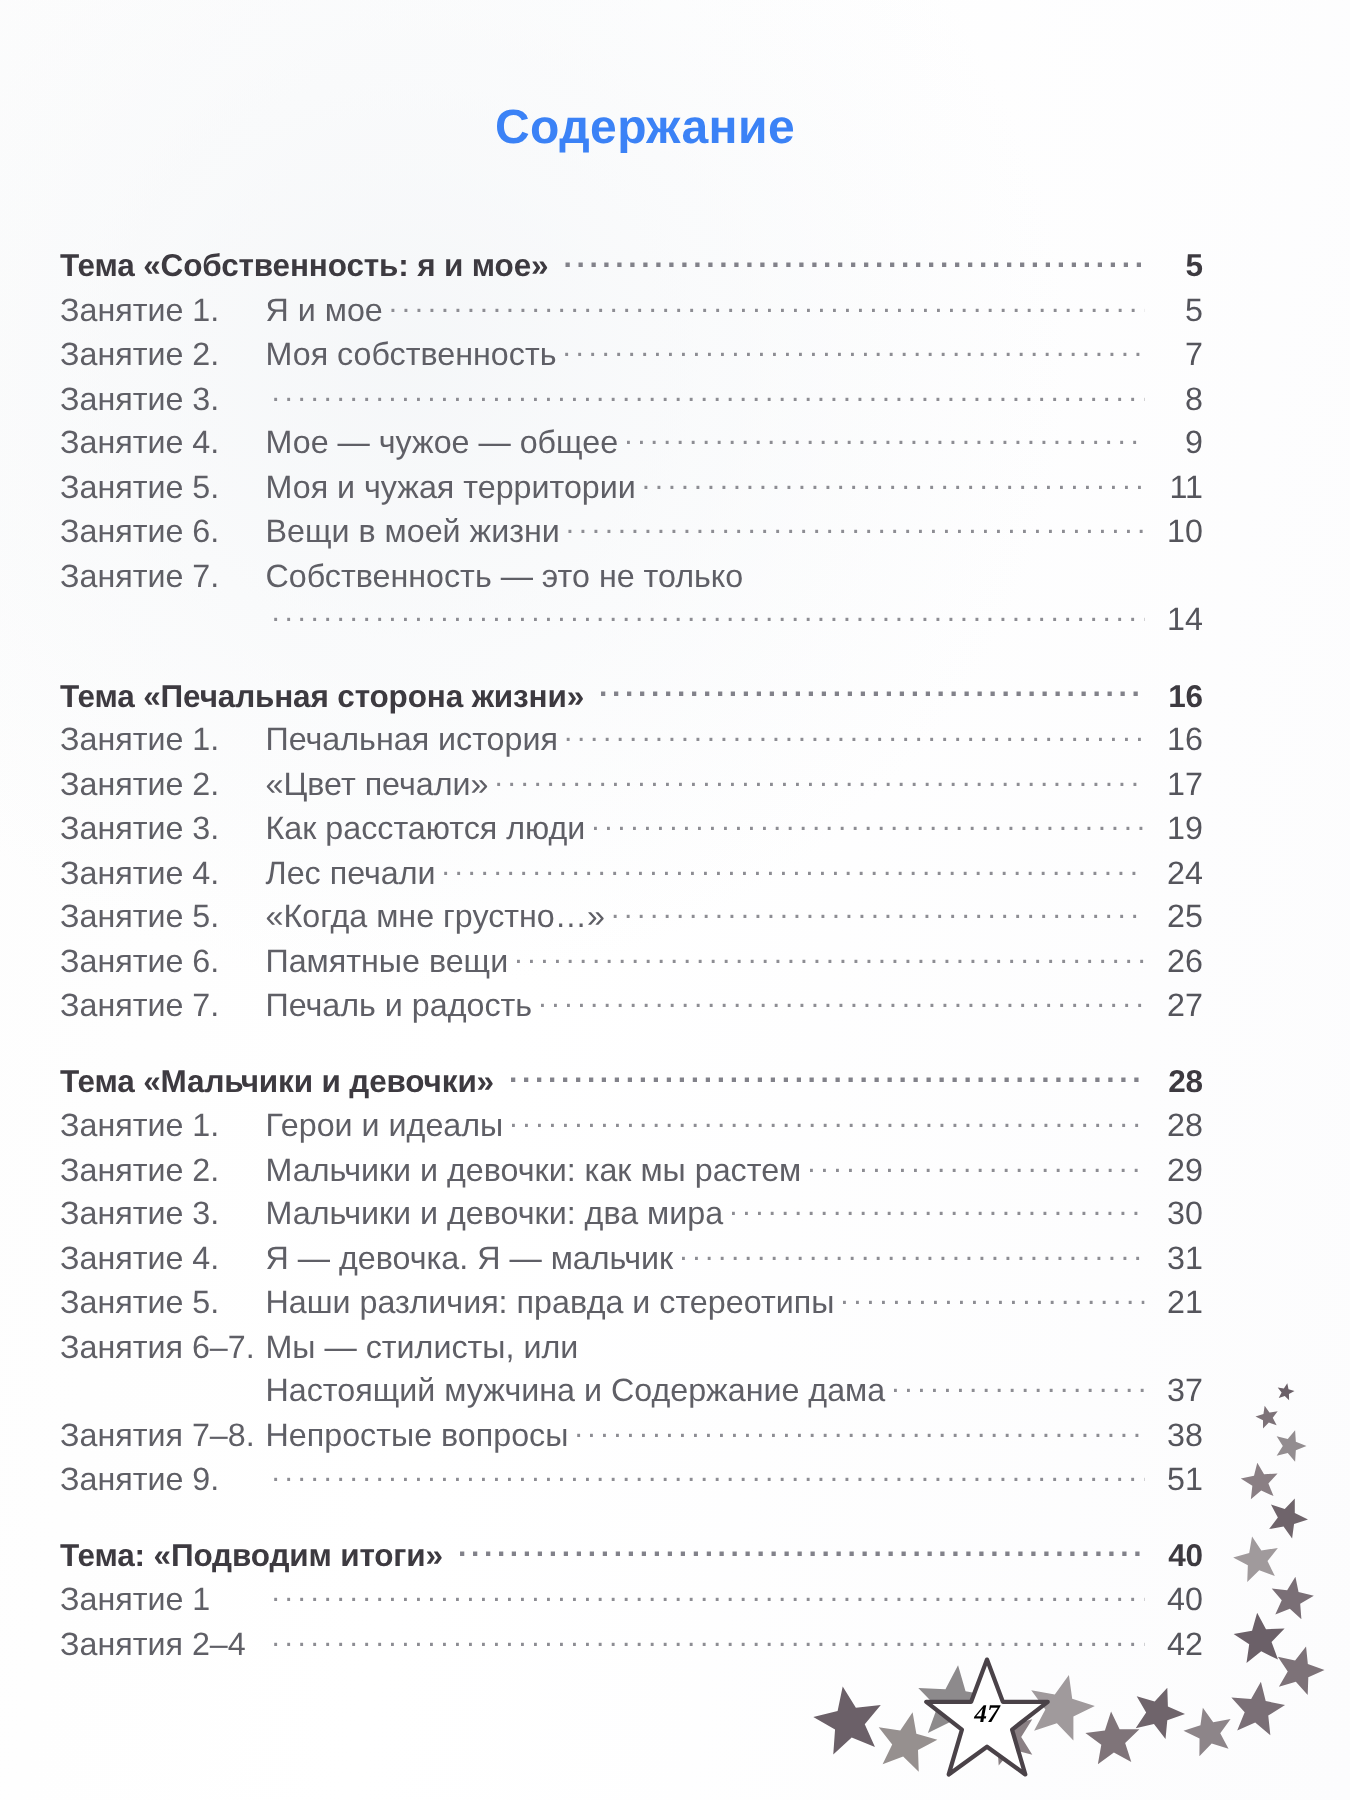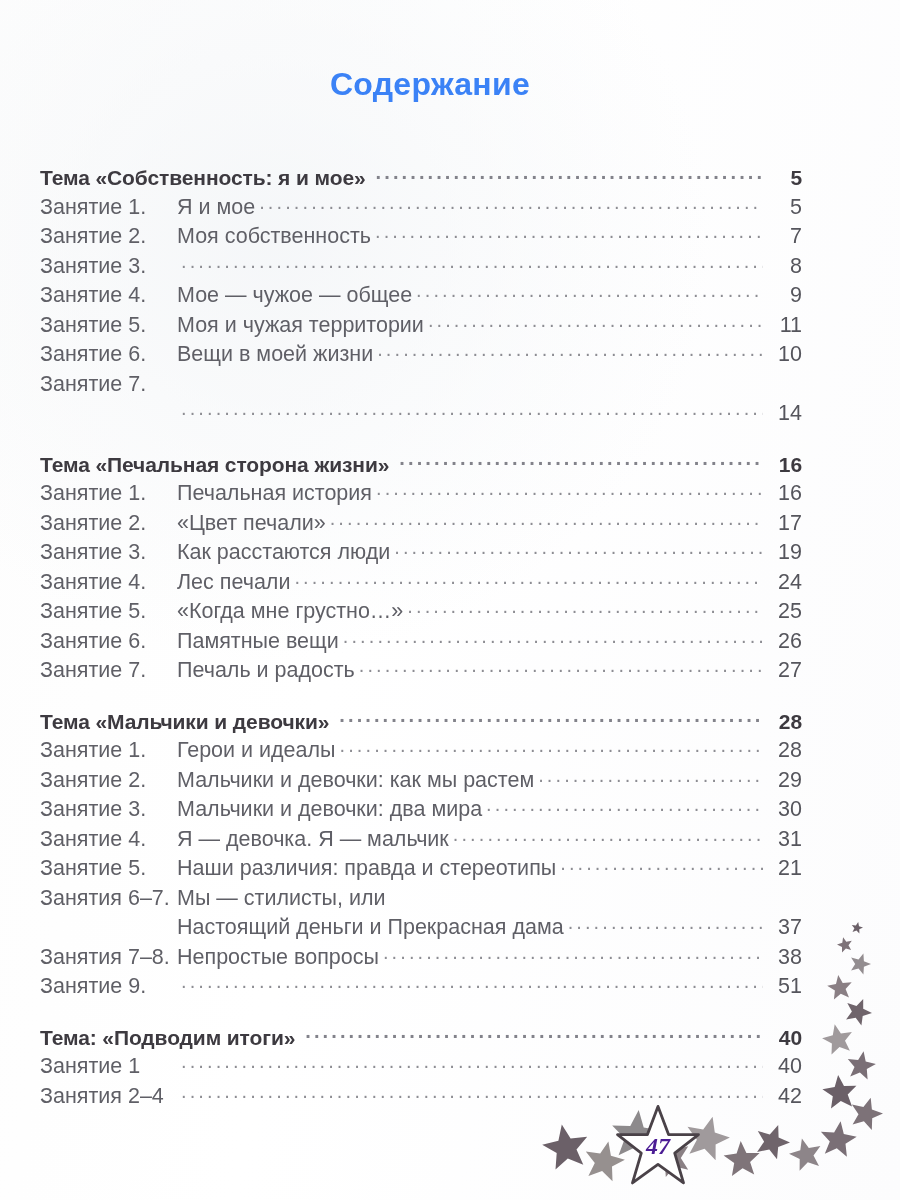--- a/index.html
+++ b/index.html
@@ -142,22 +142,22 @@
   }
   .pagenum-text {
     position: absolute;
     left: 612px;
     top: 1133px;
     width: 92px;
     text-align: center;
     font-family: "Liberation Serif", serif;
     font-style: italic;
     font-weight: bold;
-    font-size: 24px;
-    color: #4c1d95;
+    font-size: 17px;
+    color: #000000;
   }
 </style>
 </head>
 <body>
 
 <div class="page"></div>
 
 <div class="ghost"></div>
 
 <div class="toc-title">Содержание</div>
@@ -199,20 +199,21 @@
         <span class="pg">11</span>
       </div>
       <div class="row entry">
         <span class="label">Занятие 6.</span>
         <span class="title-txt">Вещи в моей жизни</span>
         <span class="dots"></span>
         <span class="pg">10</span>
       </div>
       <div class="row entry">
         <span class="label">Занятие 7.</span>
+        <span class="title-txt">Собственность — это не только</span>
         <span class="dots" style="visibility: hidden;"></span>
         <span class="pg"></span>
       </div>
       <div class="row cont">
         <span class="label"></span>
         <span class="dots"></span>
         <span class="pg">14</span>
       </div>
     </div>
     <div class="section-gap"></div>
@@ -303,21 +304,21 @@
         <span class="pg">21</span>
       </div>
       <div class="row entry">
         <span class="label">Занятия 6–7.</span>
         <span class="title-txt">Мы — стилисты, или</span>
         <span class="dots" style="visibility: hidden;"></span>
         <span class="pg"></span>
       </div>
       <div class="row cont">
         <span class="label"></span>
-        <span class="title-txt">Настоящий деньги и Прекрасная дама</span>
+        <span class="title-txt">Настоящий мужчина и Содержание дама</span>
         <span class="dots"></span>
         <span class="pg">37</span>
       </div>
       <div class="row entry">
         <span class="label">Занятия 7–8.</span>
         <span class="title-txt">Непростые вопросы</span>
         <span class="dots"></span>
         <span class="pg">38</span>
       </div>
       <div class="row entry">

